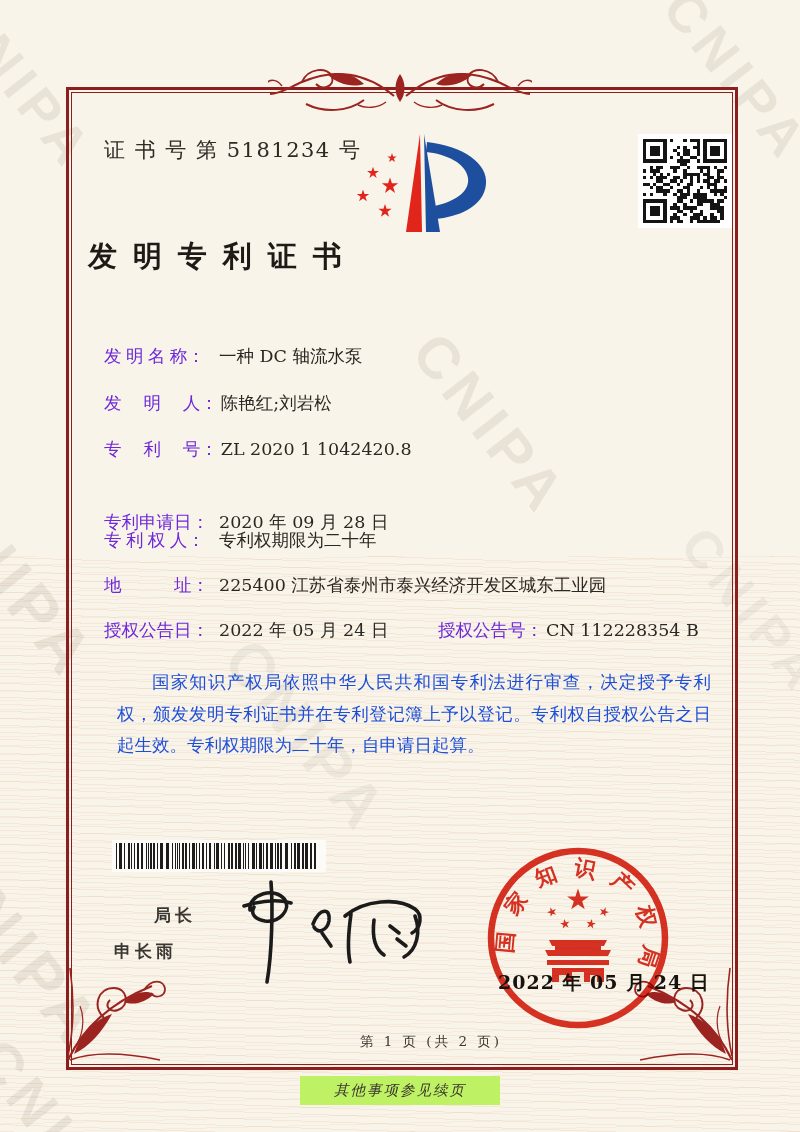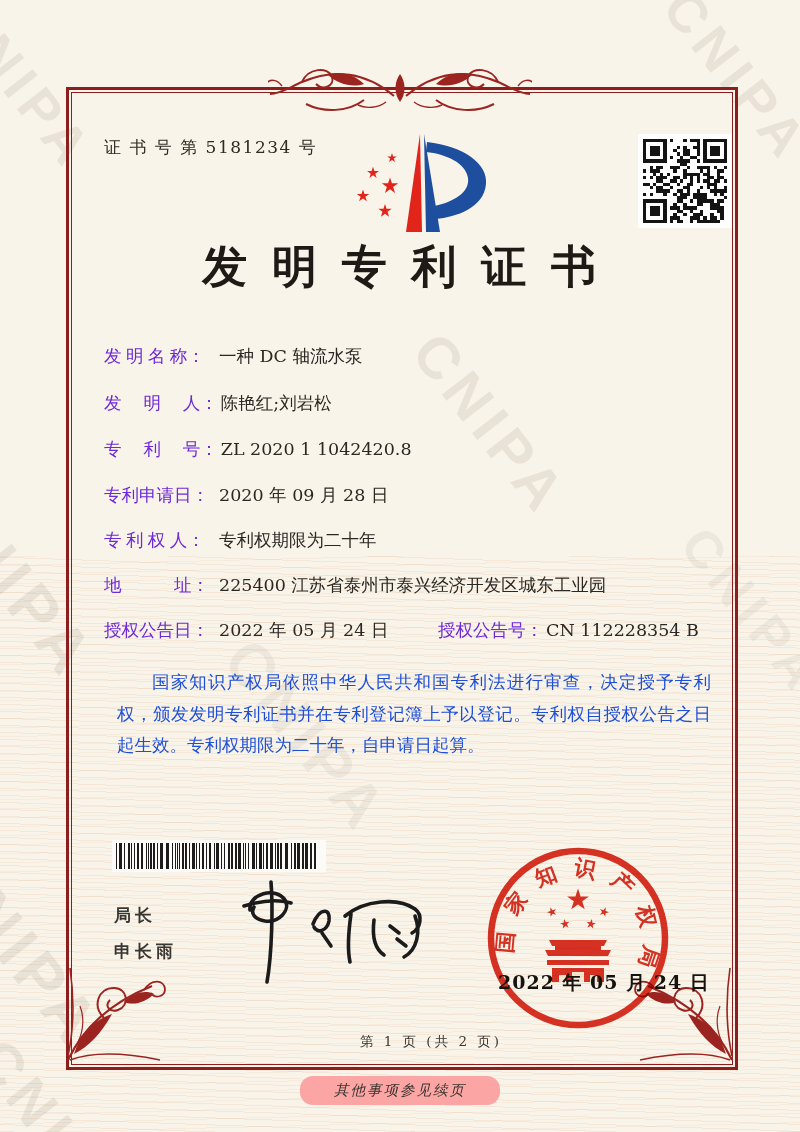--- a/index.html
+++ b/index.html
@@ -21,66 +21,66 @@
     color:rgba(140,126,110,.15);letter-spacing:7px;transform:rotate(52deg);
     transform-origin:left top;white-space:nowrap;pointer-events:none;
   }
   .frame{
     position:absolute;left:66px;top:87px;width:666px;height:977px;
     border:3px solid #8c1f1d;
   }
   .frame-inner{position:absolute;inset:2px;border:1px solid #8c1f1d;}
   .orn{position:absolute;pointer-events:none;}
   .cert-no{
-    position:absolute;left:104px;top:136px;font-size:17px;letter-spacing:1.5px;color:#2e2a24;text-align:center;
+    position:absolute;left:104px;top:136px;font-size:21px;letter-spacing:1.5px;color:#2e2a24;text-align:center;
   }
   .logo{position:absolute;left:342px;top:118px;width:162px;height:124px;}
   .qr-wrap{
     position:absolute;left:638px;top:134px;width:94px;height:94px;background:#fff;
     display:flex;align-items:center;justify-content:center;
   }
   .qr-wrap svg{width:84px;height:84px;}
   .title{
-    position:absolute;left:66px;top:237px;width:666px;text-align:center;
-    font-size:45px;font-weight:600;letter-spacing:.55em;text-indent:.55em;color:#1e1a15;
+    position:absolute;left:72px;top:237px;width:666px;text-align:left;
+    font-size:29px;font-weight:600;letter-spacing:.55em;text-indent:.55em;color:#1e1a15;
   }
   .frow{position:absolute;left:104px;width:622px;font-size:17.5px;white-space:nowrap;}
   .f-label{display:inline-block;min-width:112px;white-space:pre;color:#6d28d9;font-family:Liberation Serif, serif;}
   .f-value{margin-left:3px;color:#2b2722;text-align:right;}
   .pair2{position:absolute;left:313px;top:0;margin-left:21px;}
   .body-text{position:absolute;left:104px;top:654px;width:620px;}
   .body-text p{
     margin:13px;padding:0;text-indent:2em;font-size:17.5px;line-height:1.8;
     text-align:justify;color:#1d4ed8;
   }
   .barcode{
     position:absolute;left:112px;top:840px;width:214px;height:32px;background:#fcfbf7;
     display:flex;align-items:center;justify-content:center;
   }
   .barcode svg{width:206px;height:26px;}
   .sig-title,.sig-name{
     position:absolute;left:114px;font-family:"Liberation Sans",sans-serif;
     font-size:17px;font-weight:600;color:#3a3733;letter-spacing:4px;
   }
-  .sig-title{top:904px;}
+  .sig-title{top:904px;margin-left:40px;}
   .sig-name{top:940px;}
   .signature{position:absolute;left:216px;top:876px;width:226px;height:112px;}
   .seal{position:absolute;left:482px;top:842px;width:192px;height:192px;mix-blend-mode:multiply;opacity:.95;}
   .seal-date{
     position:absolute;left:498px;top:970px;width:170px;z-index:5;
     font-size:19px;font-weight:700;color:#16120e;letter-spacing:1px;white-space:nowrap;
   }
   .page-info{
     position:absolute;left:66px;top:1033px;width:666px;text-align:center;
     font-size:13.5px;letter-spacing:3px;color:#3a352e;margin-left:32px;
   }
   .cont-note{
     position:absolute;left:50%;top:1076px;transform:translateX(-50%);
-    background:#fca5a5;padding:5px 34px;font-size:14.5px;font-style:italic;
-    letter-spacing:2px;color:#3a352e;white-space:nowrap;border-radius:13px;
+    background:#bef264;padding:5px 34px;font-size:14.5px;font-style:italic;
+    letter-spacing:2px;color:#3a352e;white-space:nowrap;
   }
 </style>
 </head>
 <body>
 
 <div class="page">
 
   <svg width="0" height="0" style="position:absolute" aria-hidden="true">
     <defs>
       <polygon id="star5" points="0,-1 0.2245,-0.309 0.951,-0.309 0.363,0.118 0.588,0.809 0,0.382 -0.588,0.809 -0.363,0.118 -0.951,-0.309 -0.2245,-0.309"></polygon>
@@ -381,21 +381,21 @@
 
   <div class="frow" style="top:344px">
     <span class="f-label">发 明 名 称：</span><span class="f-value">一种 DC 轴流水泵</span>
   </div>
   <div class="frow" style="top:391px">
     <span class="f-label">发　 明　 人：</span><span class="f-value">陈艳红;刘岩松</span>
   </div>
   <div class="frow" style="top:437px">
     <span class="f-label">专　 利　 号：</span><span class="f-value">ZL 2020 1 1042420.8</span>
   </div>
-  <div class="frow" style="top:483px">
+  <div class="frow" style="top:510px">
     <span class="f-label">专利申请日：</span><span class="f-value">2020 年 09 月 28 日</span>
   </div>
   <div class="frow" style="top:528px">
     <span class="f-label">专 利 权 人：</span><span class="f-value">专利权期限为二十年</span>
   </div>
   <div class="frow" style="top:573px">
     <span class="f-label">地　　　址：</span><span class="f-value">225400  江苏省泰州市泰兴经济开发区城东工业园</span>
   </div>
   <div class="frow" style="top:618px">
     <span class="f-label">授权公告日：</span><span class="f-value">2022 年 05 月 24 日</span>

